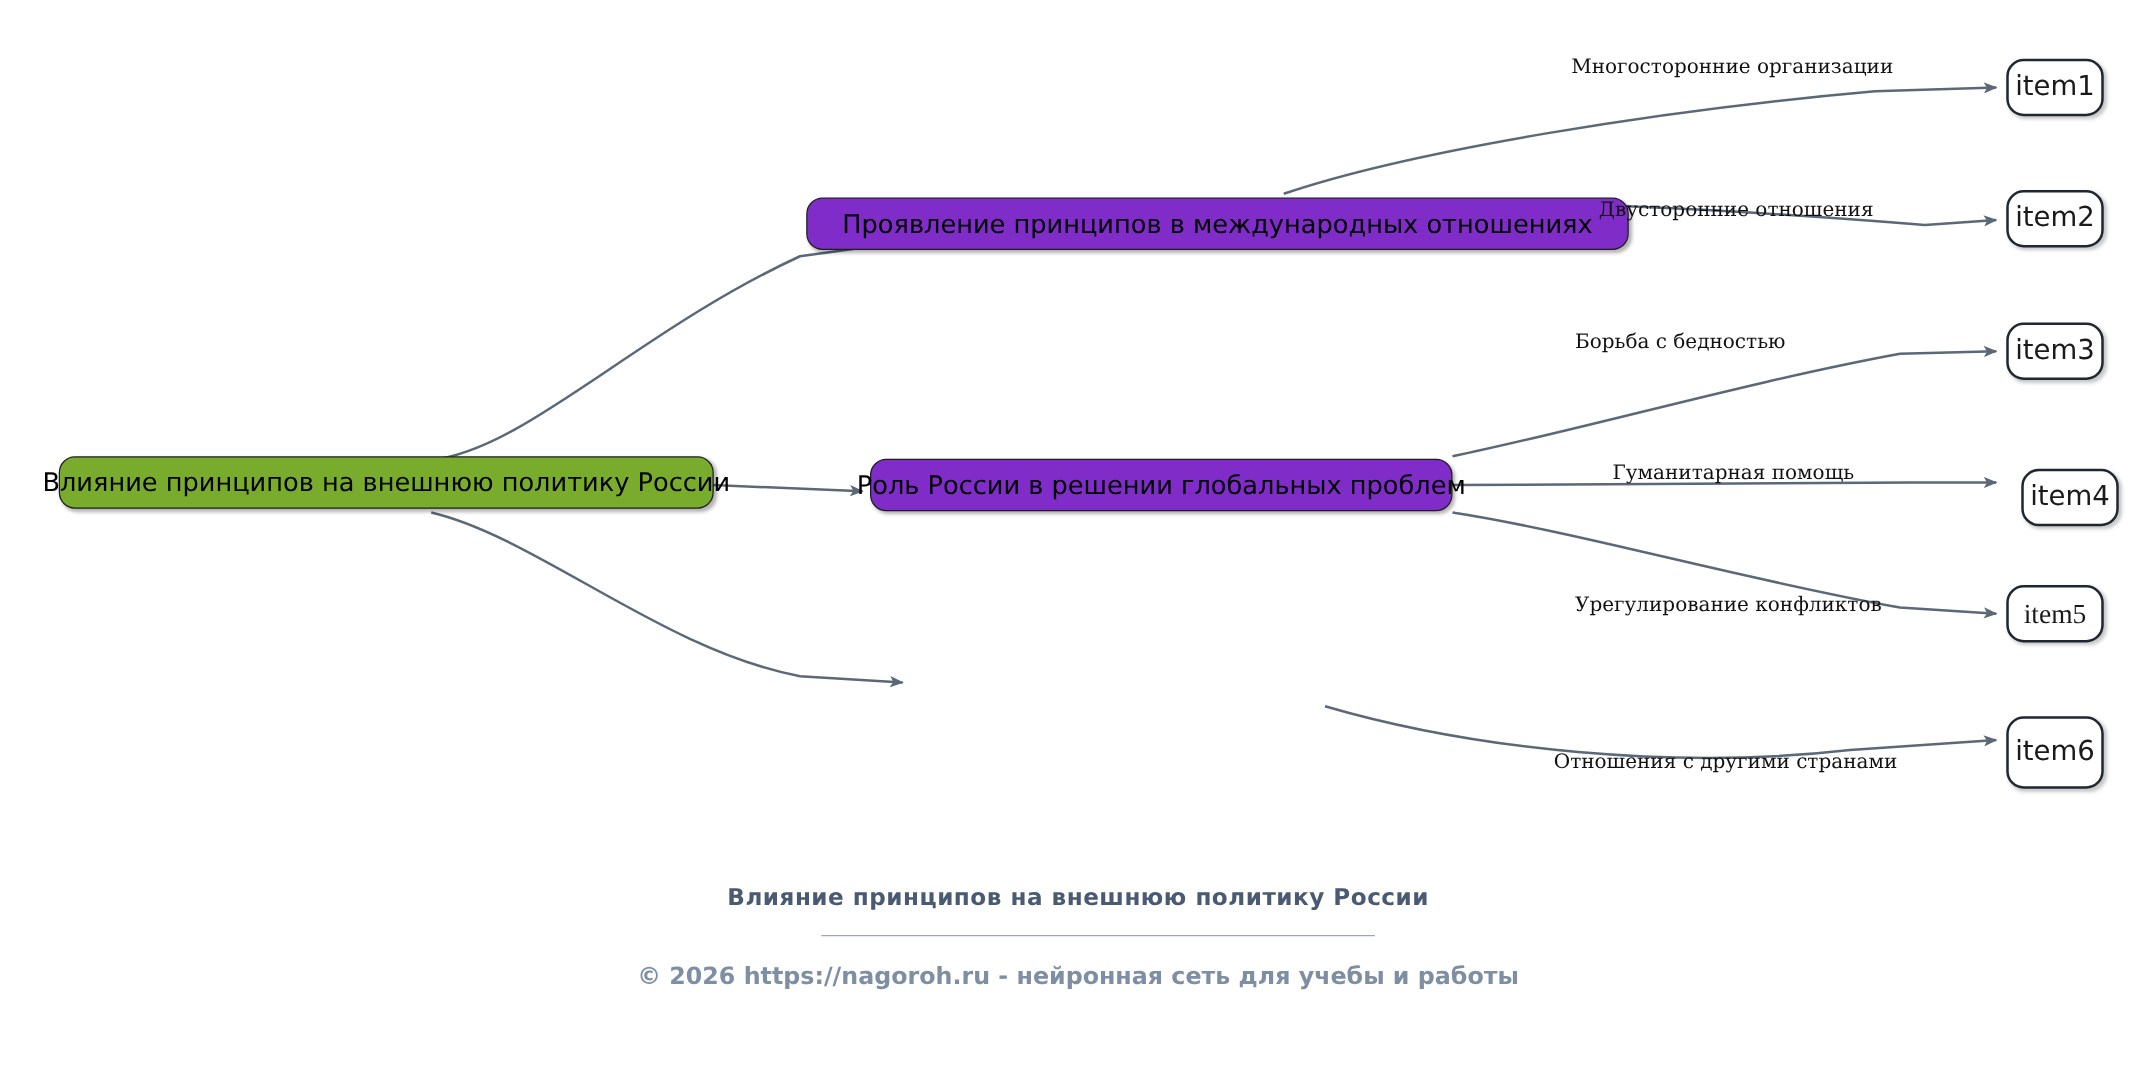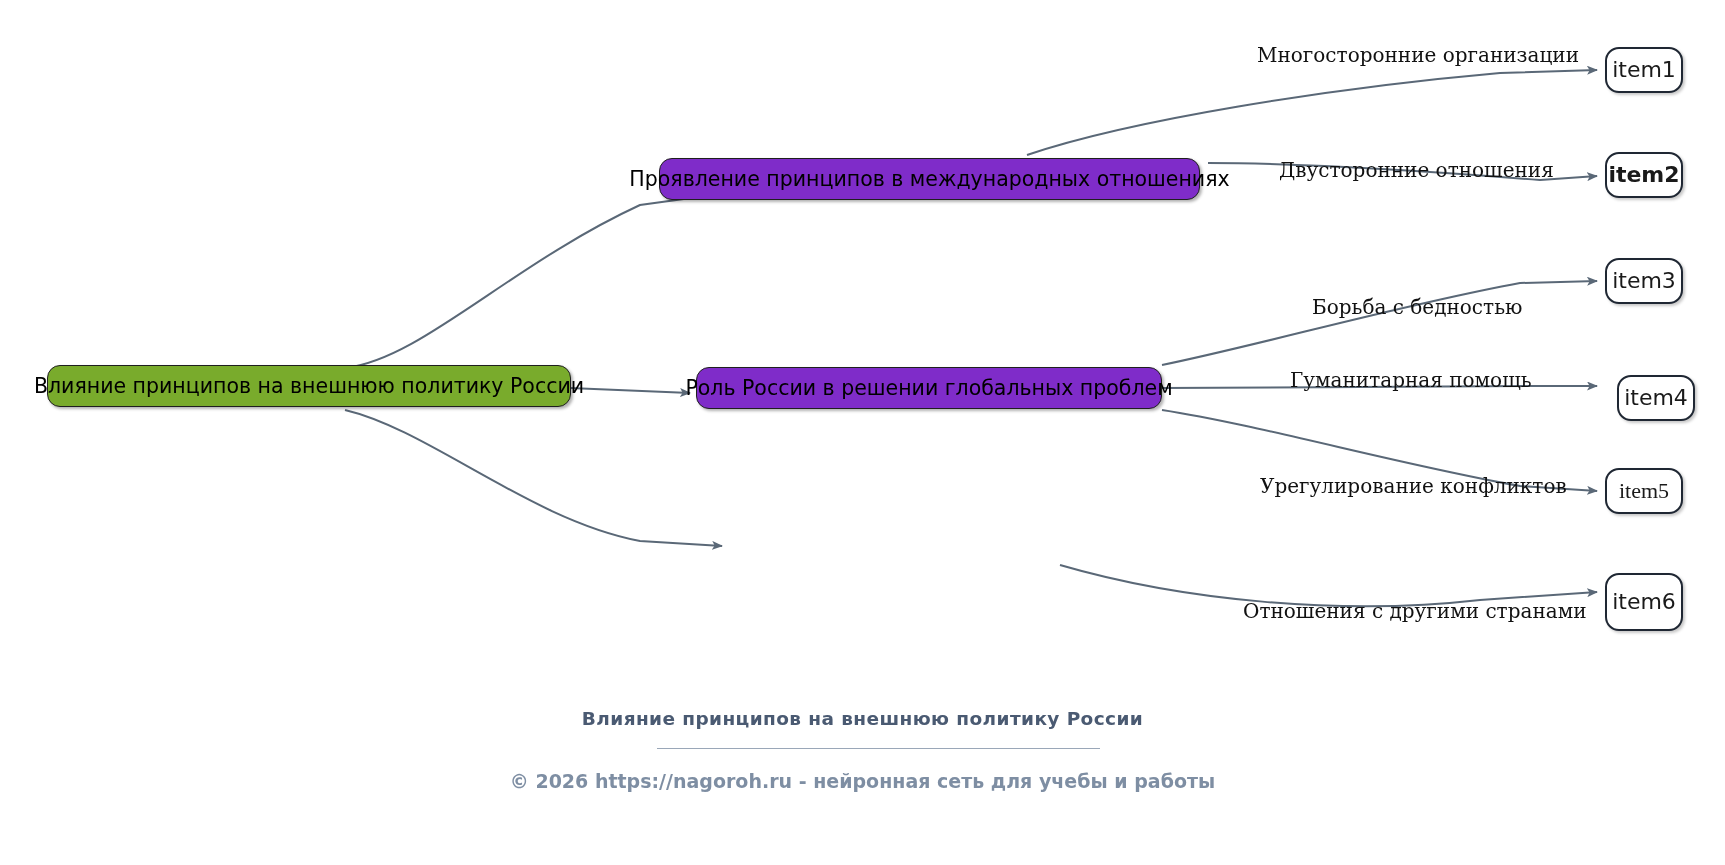--- a/index.html
+++ b/index.html
@@ -66,21 +66,21 @@
     border-radius: 14px;
     color: #1a1a1a;
     font-size: 22px;
     box-shadow: 2px 2px 3px rgba(0,0,0,0.22);
   }
 
   .edge-label {
     position: absolute;
     white-space: nowrap;
     font-family: "DejaVu Serif", serif;
-    font-size: 20px;
+    font-size: 16px;
     color: #111111;
     line-height: 1;
   }
 
   .footer {
     position: absolute;
     left: 0;
     width: 1725px;
     text-align: center;
     font-weight: bold;
@@ -136,34 +136,34 @@
 
     <path d="M 1162,410 C 1260,425 1400,465 1520,486 L 1597,491" fill="none" stroke="#5a6877" stroke-width="2" marker-end="url(#arrowhead)"></path>
 
     <path d="M 1060,565 C 1180,600 1340,616 1480,600 L 1597,592" fill="none" stroke="#5a6877" stroke-width="2" marker-end="url(#arrowhead)"></path>
   </svg>
 
   <div class="node node-root" style="left:47px; top:365px; width:524px; height:42px;">
     <span>Влияние принципов на внешнюю политику России</span>
   </div>
 
-  <div class="node node-branch" style="left:659px; top:158px; width:541px; height:42px;">
+  <div class="node node-branch" style="left:645px; top:158px; width:658px; height:42px;">
     <span>Проявление принципов в международных отношениях</span>
   </div>
 
   <div class="node node-branch" style="left:696px; top:367px; width:466px; height:42px;">
     <span>Роль России в решении глобальных проблем</span>
   </div>
 
 
   <div class="node node-leaf" style="left:1605px; top:47px; width:78px; height:46px;">
     <span>item1</span>
   </div>
 
-  <div class="node node-leaf" style="left:1605px; top:152px; width:78px; height:46px;font-weight:bold;">
+  <div class="node node-leaf" style="left:1605px; top:152px; width:78px; height:46px;">
     <span>item2</span>
   </div>
 
   <div class="node node-leaf" style="left:1605px; top:258px; width:78px; height:46px;">
     <span>item3</span>
   </div>
 
   <div class="node node-leaf" style="left:1605px; top:375px; width:78px; height:46px;margin-left:12px;">
     <span>item4</span>
   </div>
@@ -173,21 +173,21 @@
   </div>
 
   <div class="node node-leaf" style="left:1605px; top:573px; width:78px; height:58px;">
     <span>item6</span>
   </div>
 
   <div class="edge-label" style="left:1257px; top:45px;">Многосторонние организации</div>
 
   <div class="edge-label" style="left:1279px; top:160px;">Двусторонние отношения</div>
 
-  <div class="edge-label" style="left:1312px; top:265px;margin-top:32px;">Борьба с бедностью</div>
+  <div class="edge-label" style="left:1260px; top:265px;">Борьба с бедностью</div>
 
   <div class="edge-label" style="left:1290px; top:370px;">Гуманитарная помощь</div>
 
   <div class="edge-label" style="left:1260px; top:476px;">Урегулирование конфликтов</div>
 
   <div class="edge-label" style="left:1243px; top:581px;margin-top:20px;">Отношения с другими странами</div>
 
   <div class="footer footer-title">Влияние принципов на внешнюю политику России</div>
   <div class="footer-rule"></div>
   <div class="footer footer-copy">© 2026 https://nagoroh.ru - нейронная сеть для учебы и работы</div>

